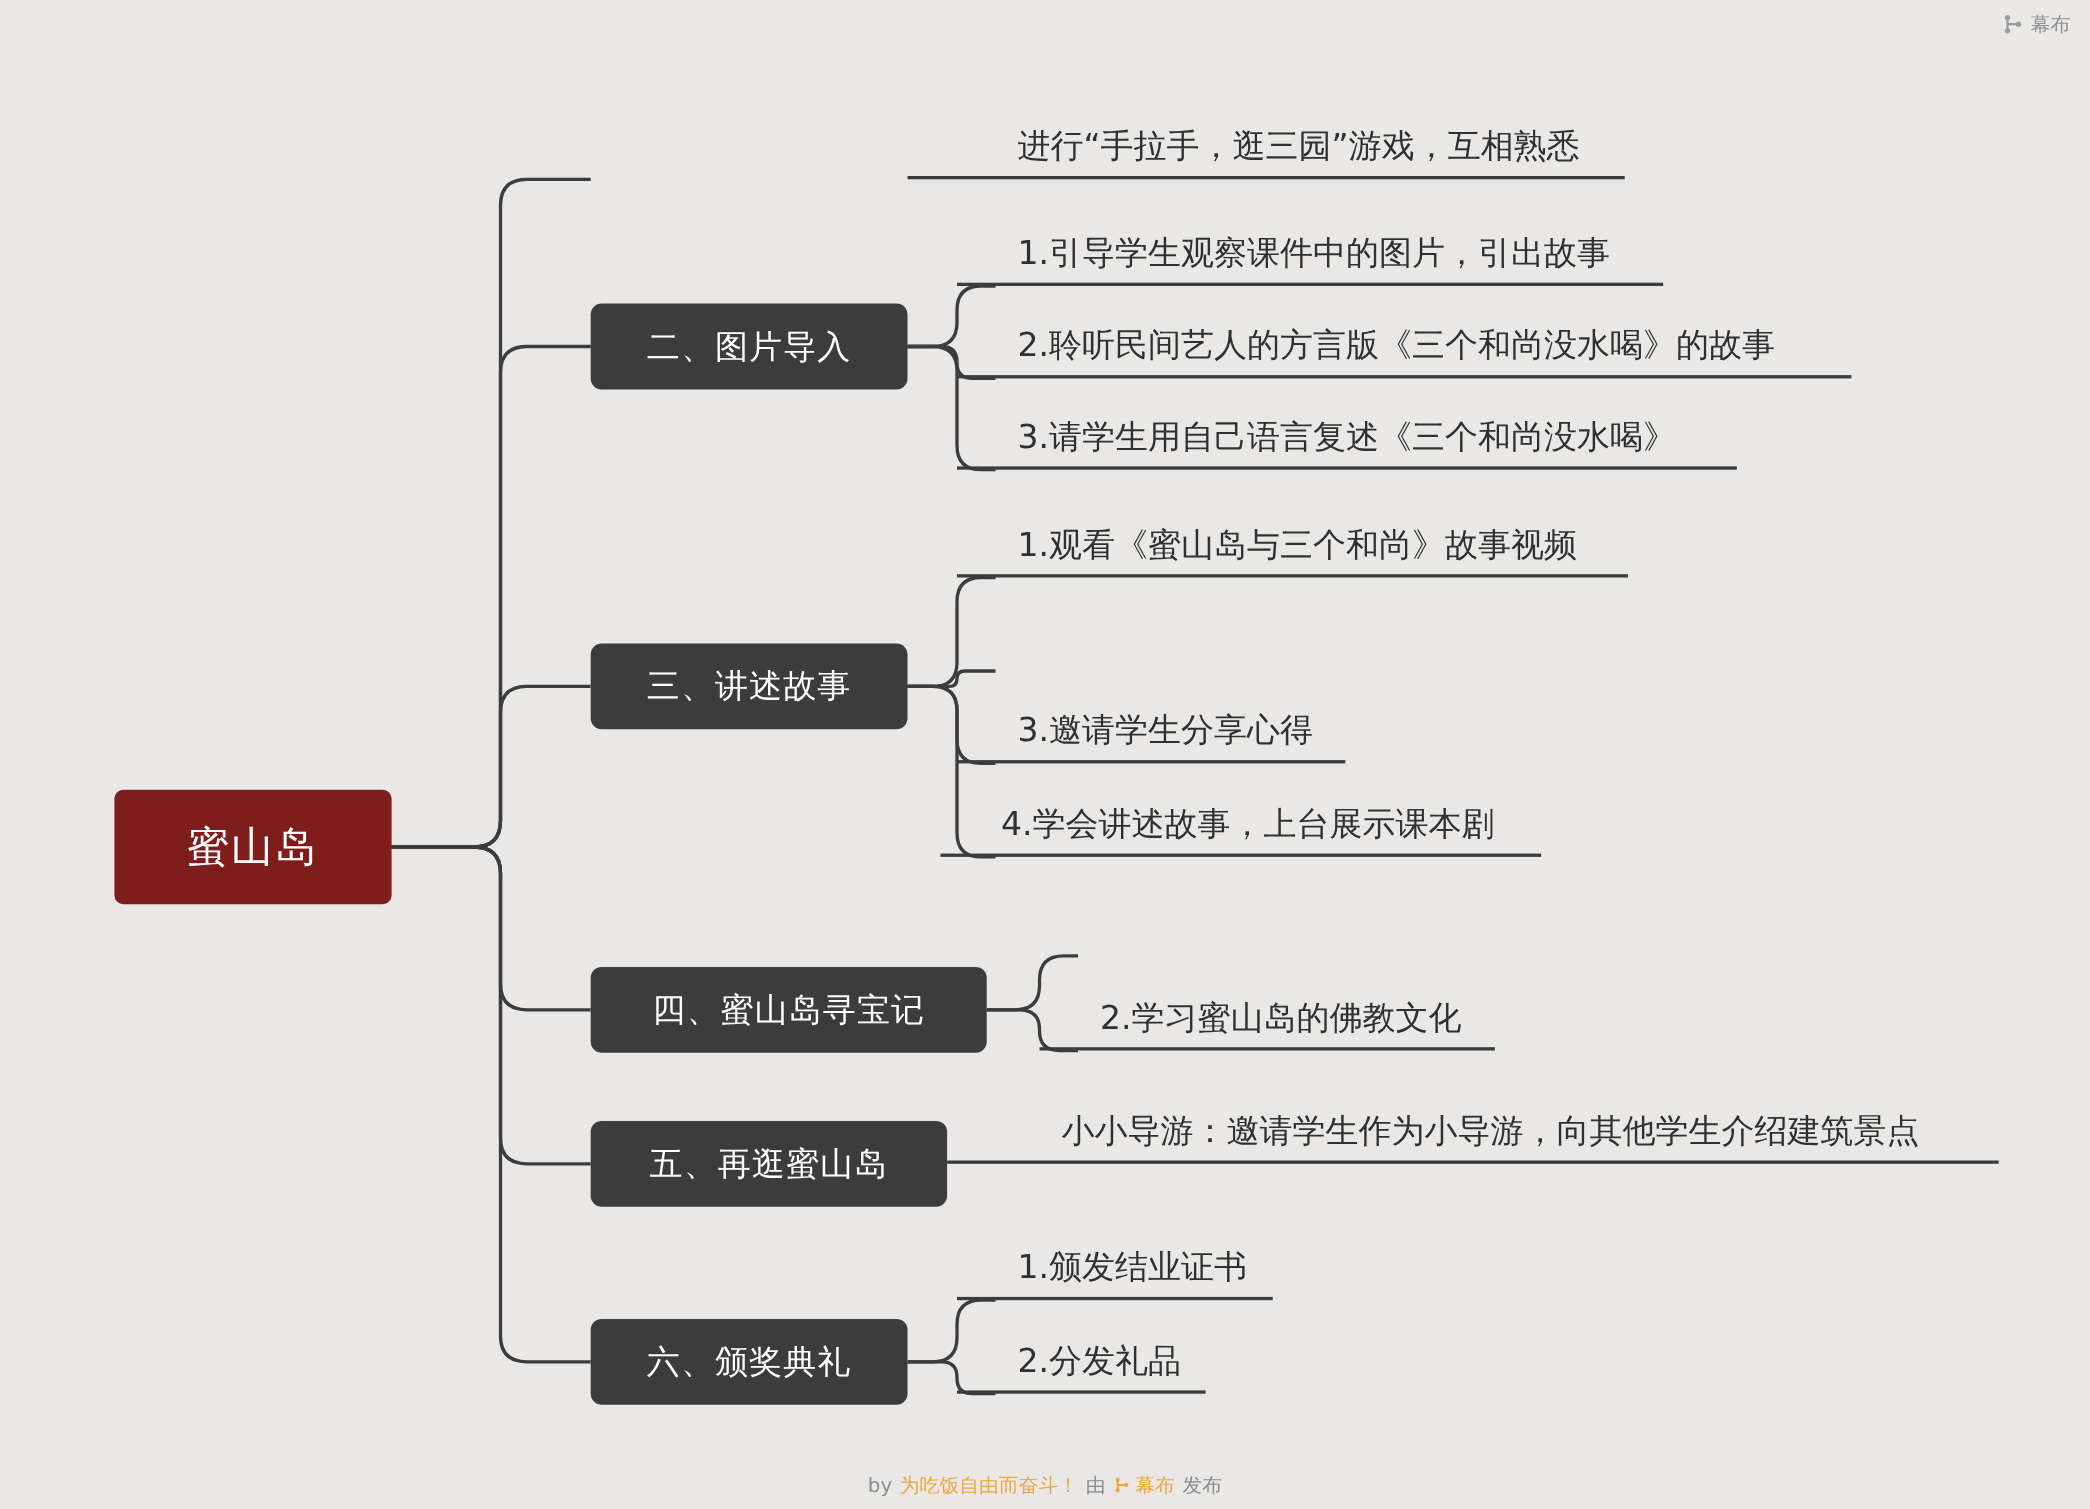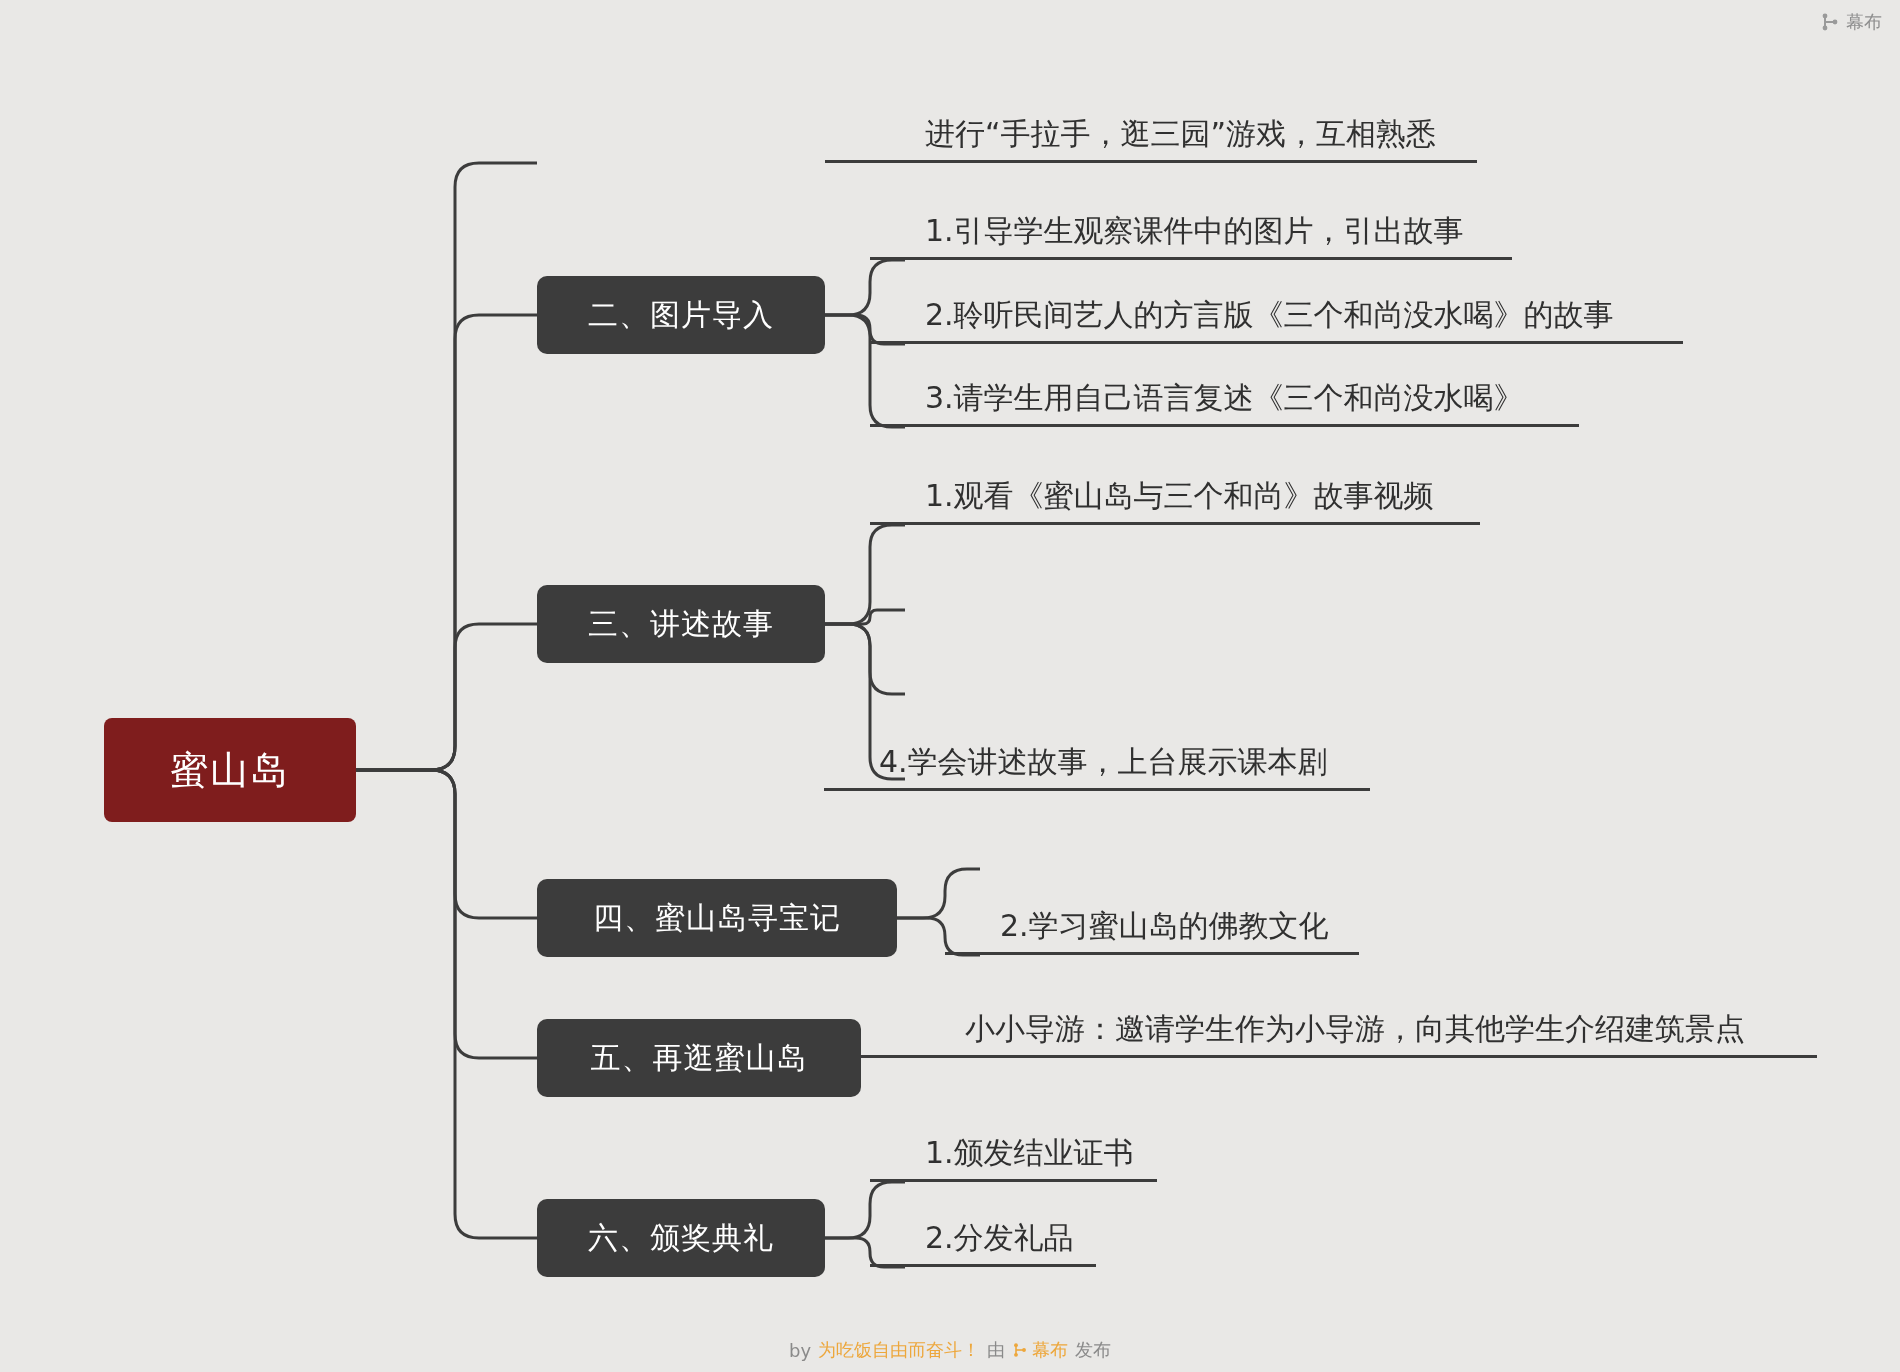--- a/index.html
+++ b/index.html
@@ -82,21 +82,22 @@
   <div class="node" style="left:537px;top:1019px;width:324px;height:78px;">五、再逛蜜山岛</div>
   <div class="node" style="left:537px;top:1199px;width:288px;height:78px;">六、颁奖典礼</div>
 
   <div class="leaf" style="left:825px;top:114px;width:652px;padding-left:100px;">进行“手拉手，逛三园”游戏，互相熟悉</div>
 
   <div class="leaf" style="left:870px;top:211px;width:642px;padding-left:55px;">1.引导学生观察课件中的图片，引出故事</div>
   <div class="leaf" style="left:870px;top:295px;width:813px;padding-left:55px;">2.聆听民间艺人的方言版《三个和尚没水喝》的故事</div>
   <div class="leaf" style="left:870px;top:378px;width:709px;padding-left:55px;">3.请学生用自己语言复述《三个和尚没水喝》</div>
 
   <div class="leaf" style="left:870px;top:476px;width:610px;padding-left:55px;">1.观看《蜜山岛与三个和尚》故事视频</div>
-  <div class="leaf" style="left:824px;top:730px;width:546px;padding-left:55px;margin-top:12px;">4.学会讲述故事，上台展示课本剧</div>
+  <div class="leaf" style="left:870px;top:645px;width:353px;padding-left:55px;">3.邀请学生分享心得</div>
+  <div class="leaf" style="left:855px;top:730px;width:546px;padding-left:55px;">4.学会讲述故事，上台展示课本剧</div>
 
   <div class="leaf" style="left:945px;top:906px;width:414px;padding-left:55px;">2.学习蜜山岛的佛教文化</div>
 
   <div class="leaf" style="left:861px;top:1009px;width:956px;padding-left:104px;">小小导游：邀请学生作为小导游，向其他学生介绍建筑景点</div>
 
   <div class="leaf" style="left:870px;top:1133px;width:287px;padding-left:55px;">1.颁发结业证书</div>
   <div class="leaf" style="left:870px;top:1218px;width:226px;padding-left:55px;">2.分发礼品</div>
 
   <div class="brand-corner">
     <svg width="20" height="20" viewBox="0 0 20 20">

